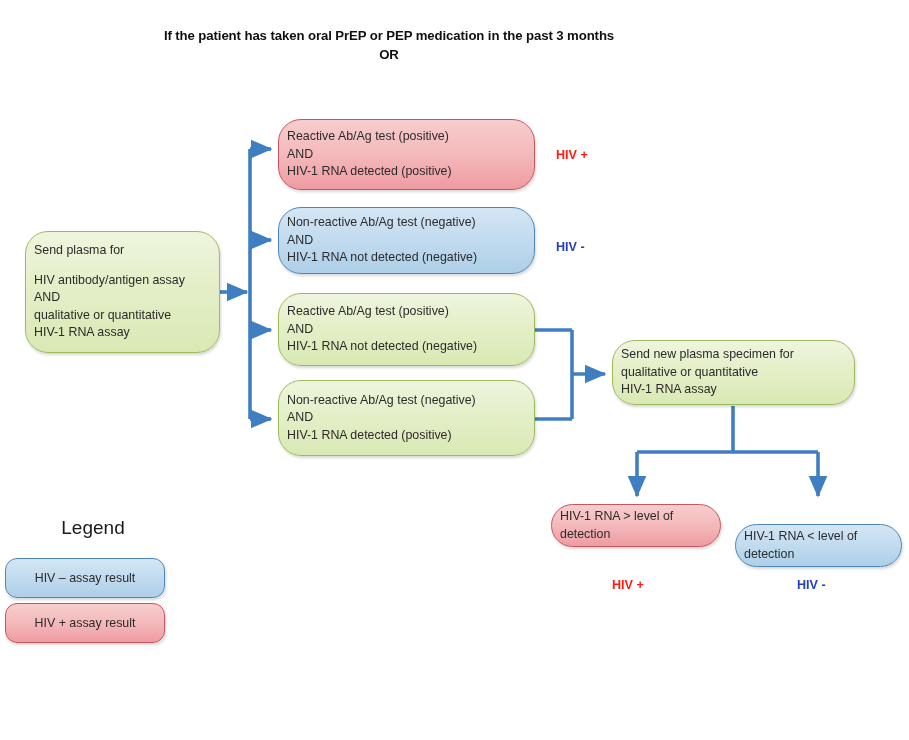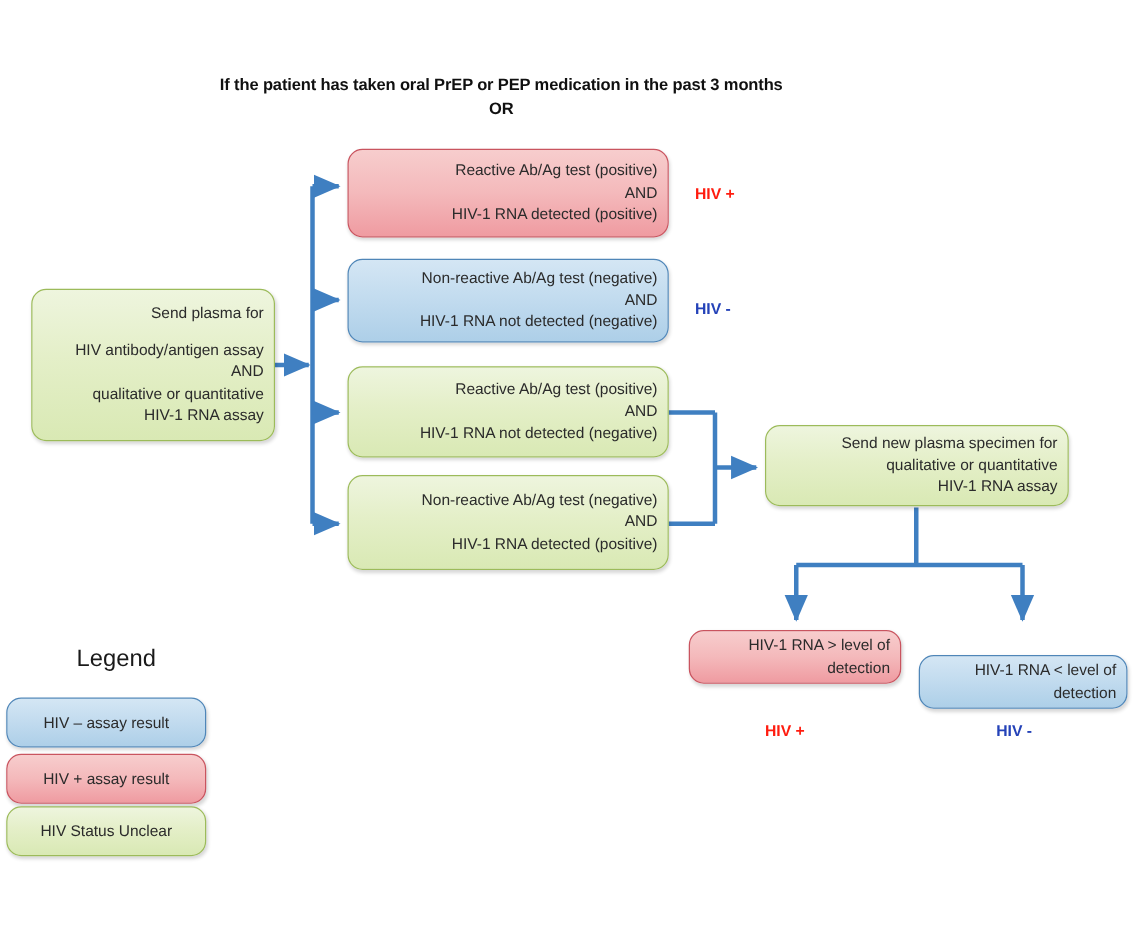--- a/index.html
+++ b/index.html
@@ -24,41 +24,40 @@
     left: 0;
     top: 0;
     width: 909px;
     height: 740px;
     pointer-events: none;
   }
 
   
   .title-block {
     position: absolute;
-    left: 116px;
+    left: 104px;
     top: 26px;
     width: 570px;
     text-align: center;
     font-weight: bold;
     font-size: 13.2px;
     line-height: 19px;
     letter-spacing: -0.1px;
     color: #101010;
-    margin-top: 32px;
   }
 
   
   .node {
     position: absolute;
     box-sizing: border-box;
-    border-radius: 12px;
+    border-radius: 23px;
     display: flex;
     align-items: center;
     justify-content: center;
-    text-align: right;
+    text-align: left;
     font-size: 12.4px;
     line-height: 17.5px;
     color: #2b2b2b;
     padding: 4px 8px;
     box-shadow: 1px 2px 3px rgba(0,0,0,0.16);
   }
   .node .lines { width: 100%; }
   .node .lines div { white-space: nowrap; }
 
   
@@ -226,17 +225,14 @@
   <div class="status status-neg" style="left:797px; top:578px;">HIV -</div>
 
   <div class="legend-title">Legend</div>
 
   <div class="legend-box n-blue" style="top:558px;">
     <span>HIV – assay result</span>
   </div>
   <div class="legend-box n-pink" style="top:603px;text-align:center;">
     <span>HIV + assay result</span>
   </div>
-  <div class="legend-box n-green" style="top:645px;">
-    <span>HIV Status Unclear</span>
-  </div>
 
 </div>
 
 </body></html>

